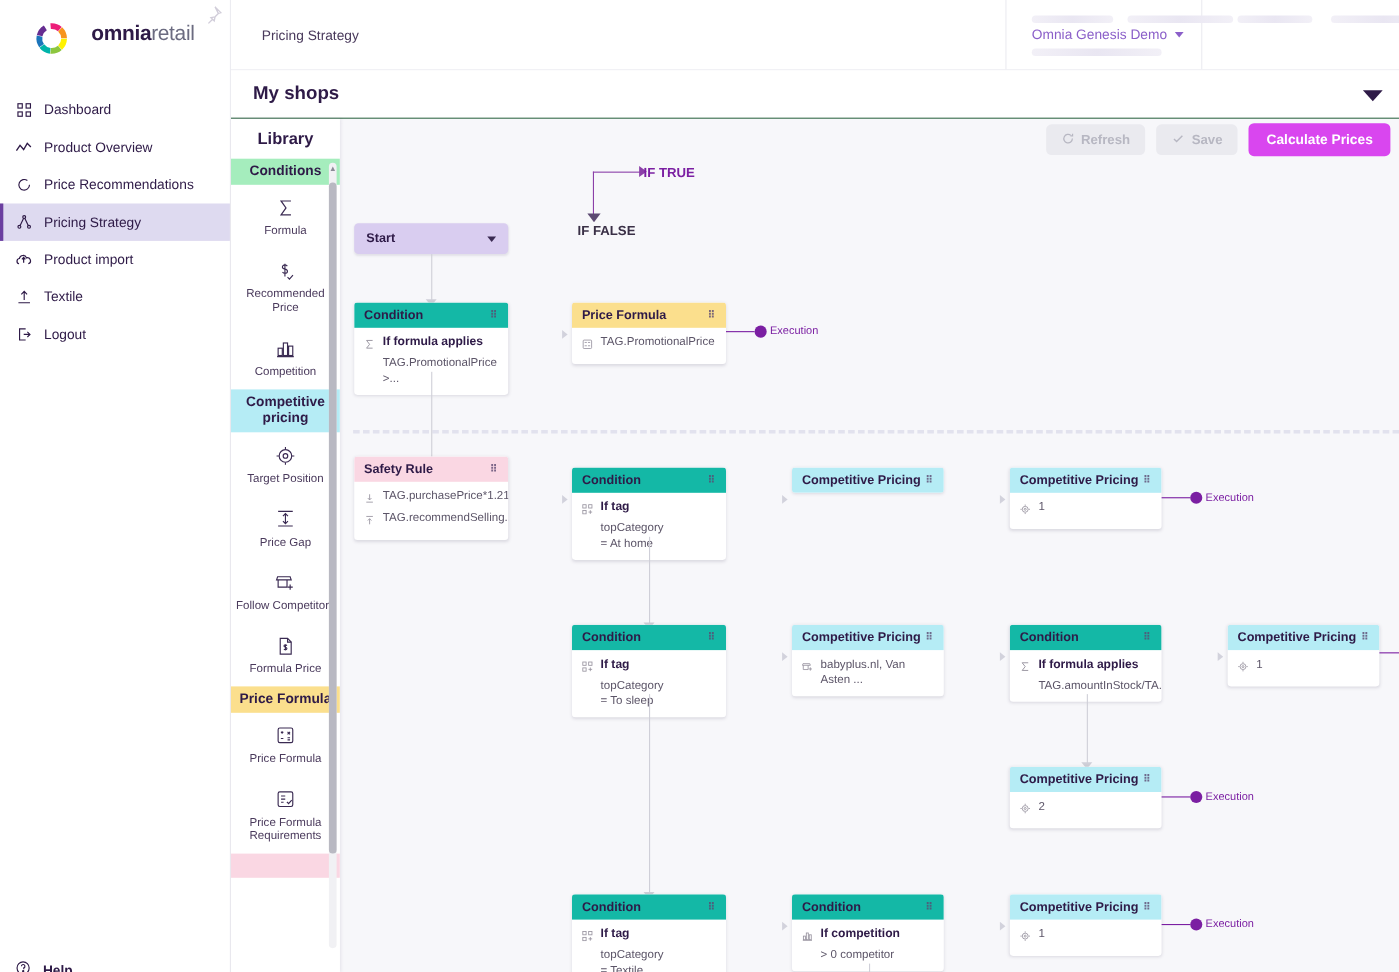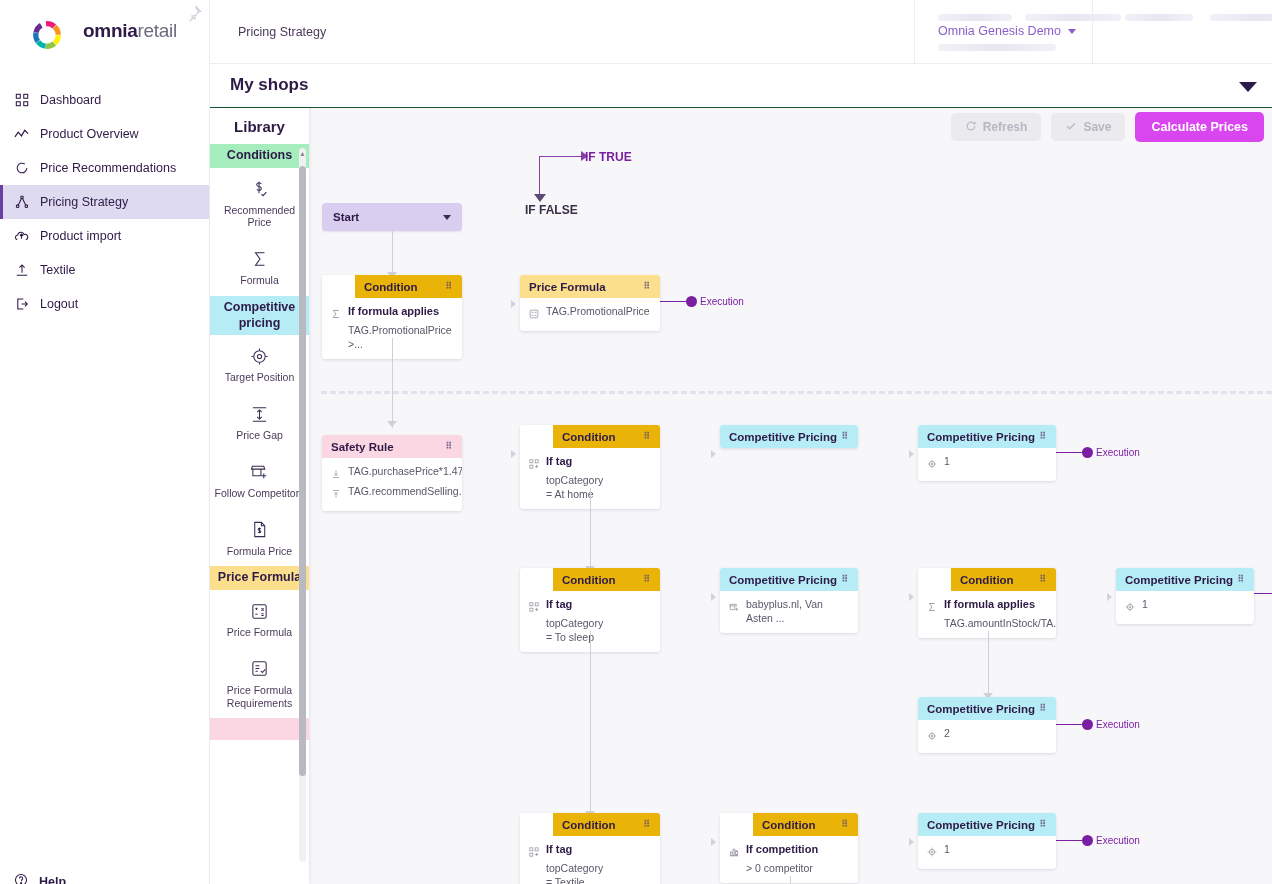--- a/index.html
+++ b/index.html
@@ -140,21 +140,21 @@
   
   .node {
     position:absolute; border-radius:3px; background:#fff;
     box-shadow:0 1px 3px rgba(50,40,80,.14); overflow:hidden;
   }
   .node-head {
     height:23px; display:flex; align-items:center; justify-content:space-between;
     padding:0 9px; font-size:11.5px; font-weight:700; color:#2e1a47;
   }
   .node-head .grip { font-size:9px; letter-spacing:1px; color:#5c4a72; line-height:.8; opacity:.8; }
-  .h-cond { background:#eab308;margin-left:33px; }
+  .h-cond { background:#14b8a6; }
   .h-comp { background:#b5ecf5; }
   .h-form { background:#fbdf8d; }
   .h-safe { background:#fad7e3; }
   .node-body { padding:6px 9px 8px; }
   .row { display:flex; align-items:flex-start; gap:6px; }
   .row .ric { flex:0 0 11px; margin-top:1px; opacity:.65; }
   .r-main { font-size:11px; font-weight:700; color:#2e1a47; line-height:1.3; }
   .r-sub { font-size:10.5px; color:#5c5568; line-height:1.35; padding-left:17px; }
   .r-plain { font-size:10.5px; color:#5c5568; line-height:1.35; }
 
@@ -331,37 +331,48 @@
 
   <section class="library">
     <div class="library-head">Library</div>
     <div class="library-scroll">
 
       <div class="lib-group cond">Conditions</div>
 
 
       <div class="lib-item">
         <span class="li-ic">
+          <svg viewBox="0 0 20 20" width="18" height="18" fill="none" stroke="#3a2a52" stroke-width="1.2">
+            <path d="M15 3H5l5 7-5 7h10"></path>
+          </svg>
+        </span>
+        <span class="li-lb">Formula</span>
+      </div>
+
+      <div class="lib-item">
+        <span class="li-ic">
           <svg viewBox="0 0 20 20" width="19" height="19" fill="none" stroke="#3a2a52" stroke-width="1.1">
             <path d="M9.5 3v12M11.8 5.2C11.2 4.3 10.4 4 9.5 4c-1.3 0-2.4.8-2.4 2s1.1 1.8 2.4 2 2.4.8 2.4 2-1.1 2-2.4 2c-1 0-1.8-.4-2.3-1.2"></path>
             <path d="M12 15.8l1.8 1.8 3.4-3.8"></path>
           </svg>
         </span>
         <span class="li-lb">Recommended Price</span>
       </div>
 
       <div class="lib-item">
         <span class="li-ic">
-          <svg viewBox="0 0 20 20" width="18" height="18" fill="none" stroke="#3a2a52" stroke-width="1.2">
-            <path d="M15 3H5l5 7-5 7h10"></path>
-          </svg>
-        </span>
-        <span class="li-lb">Formula</span>
-      </div>
-
+          <svg viewBox="0 0 20 20" width="19" height="19" fill="none" stroke="#3a2a52" stroke-width="1.1">
+            <rect x="3" y="9" width="4" height="7"></rect>
+              <rect x="8" y="4" width="4" height="12"></rect>
+            <rect x="13" y="7" width="4" height="9"></rect>
+              <path d="M2 17h16"></path>
+          </svg>
+        </span>
+        <span class="li-lb">Competition</span>
+      </div>
 
       <div class="lib-group comp">Competitive pricing</div>
 
       <div class="lib-item">
         <span class="li-ic">
           <svg viewBox="0 0 20 20" width="19" height="19" fill="none" stroke="#3a2a52" stroke-width="1.1">
             <circle cx="10" cy="10" r="6"></circle>
               <circle cx="10" cy="10" r="2.2"></circle>
             <path d="M10 1.5v2.2M10 16.3v2.2M1.5 10h2.2M16.3 10h2.2"></path>
           </svg>
@@ -511,33 +522,33 @@
     </div>
     <div class="exec" style="left:351px; top:188px;">
       <span class="ln"></span>
       <span class="dot"></span>
       <span class="lb">Execution</span>
     </div>
 
     <div class="vline" style="left:83px; top:230px; height:90px;"></div>
     <div class="varrow" style="left:78px; top:313px;"></div>
 
-    <div class="node" style="left:13px; top:327px; width:140px;">
+    <div class="node" style="left:13px; top:307px; width:140px;">
       <div class="node-head h-safe">
         <span>Safety Rule</span>
         <span class="grip">⠿</span>
       </div>
       <div class="node-body">
         <div class="row">
           <span class="ric">
             <svg viewBox="0 0 12 12" width="10" height="10" fill="none" stroke="#5c5568" stroke-width=".9">
                 <path d="M6 1.6v6M4 5.7L6 7.8l2-2.1M2.4 10.2h7.2"></path>
               </svg>
           </span>
-          <span class="r-plain">TAG.purchasePrice*1.47</span>
+          <span class="r-plain">TAG.purchasePrice*1.21</span>
         </div>
         <div class="row" style="margin-top:1px;">
           <span class="ric">
             <svg viewBox="0 0 12 12" width="10" height="10" fill="none" stroke="#5c5568" stroke-width=".9">
                 <path d="M6 10.4v-6M4 6.3L6 4.2l2 2.1M2.4 1.8h7.2"></path>
               </svg>
           </span>
           <span class="r-plain">TAG.recommendSelling...</span>
         </div>
       </div>

